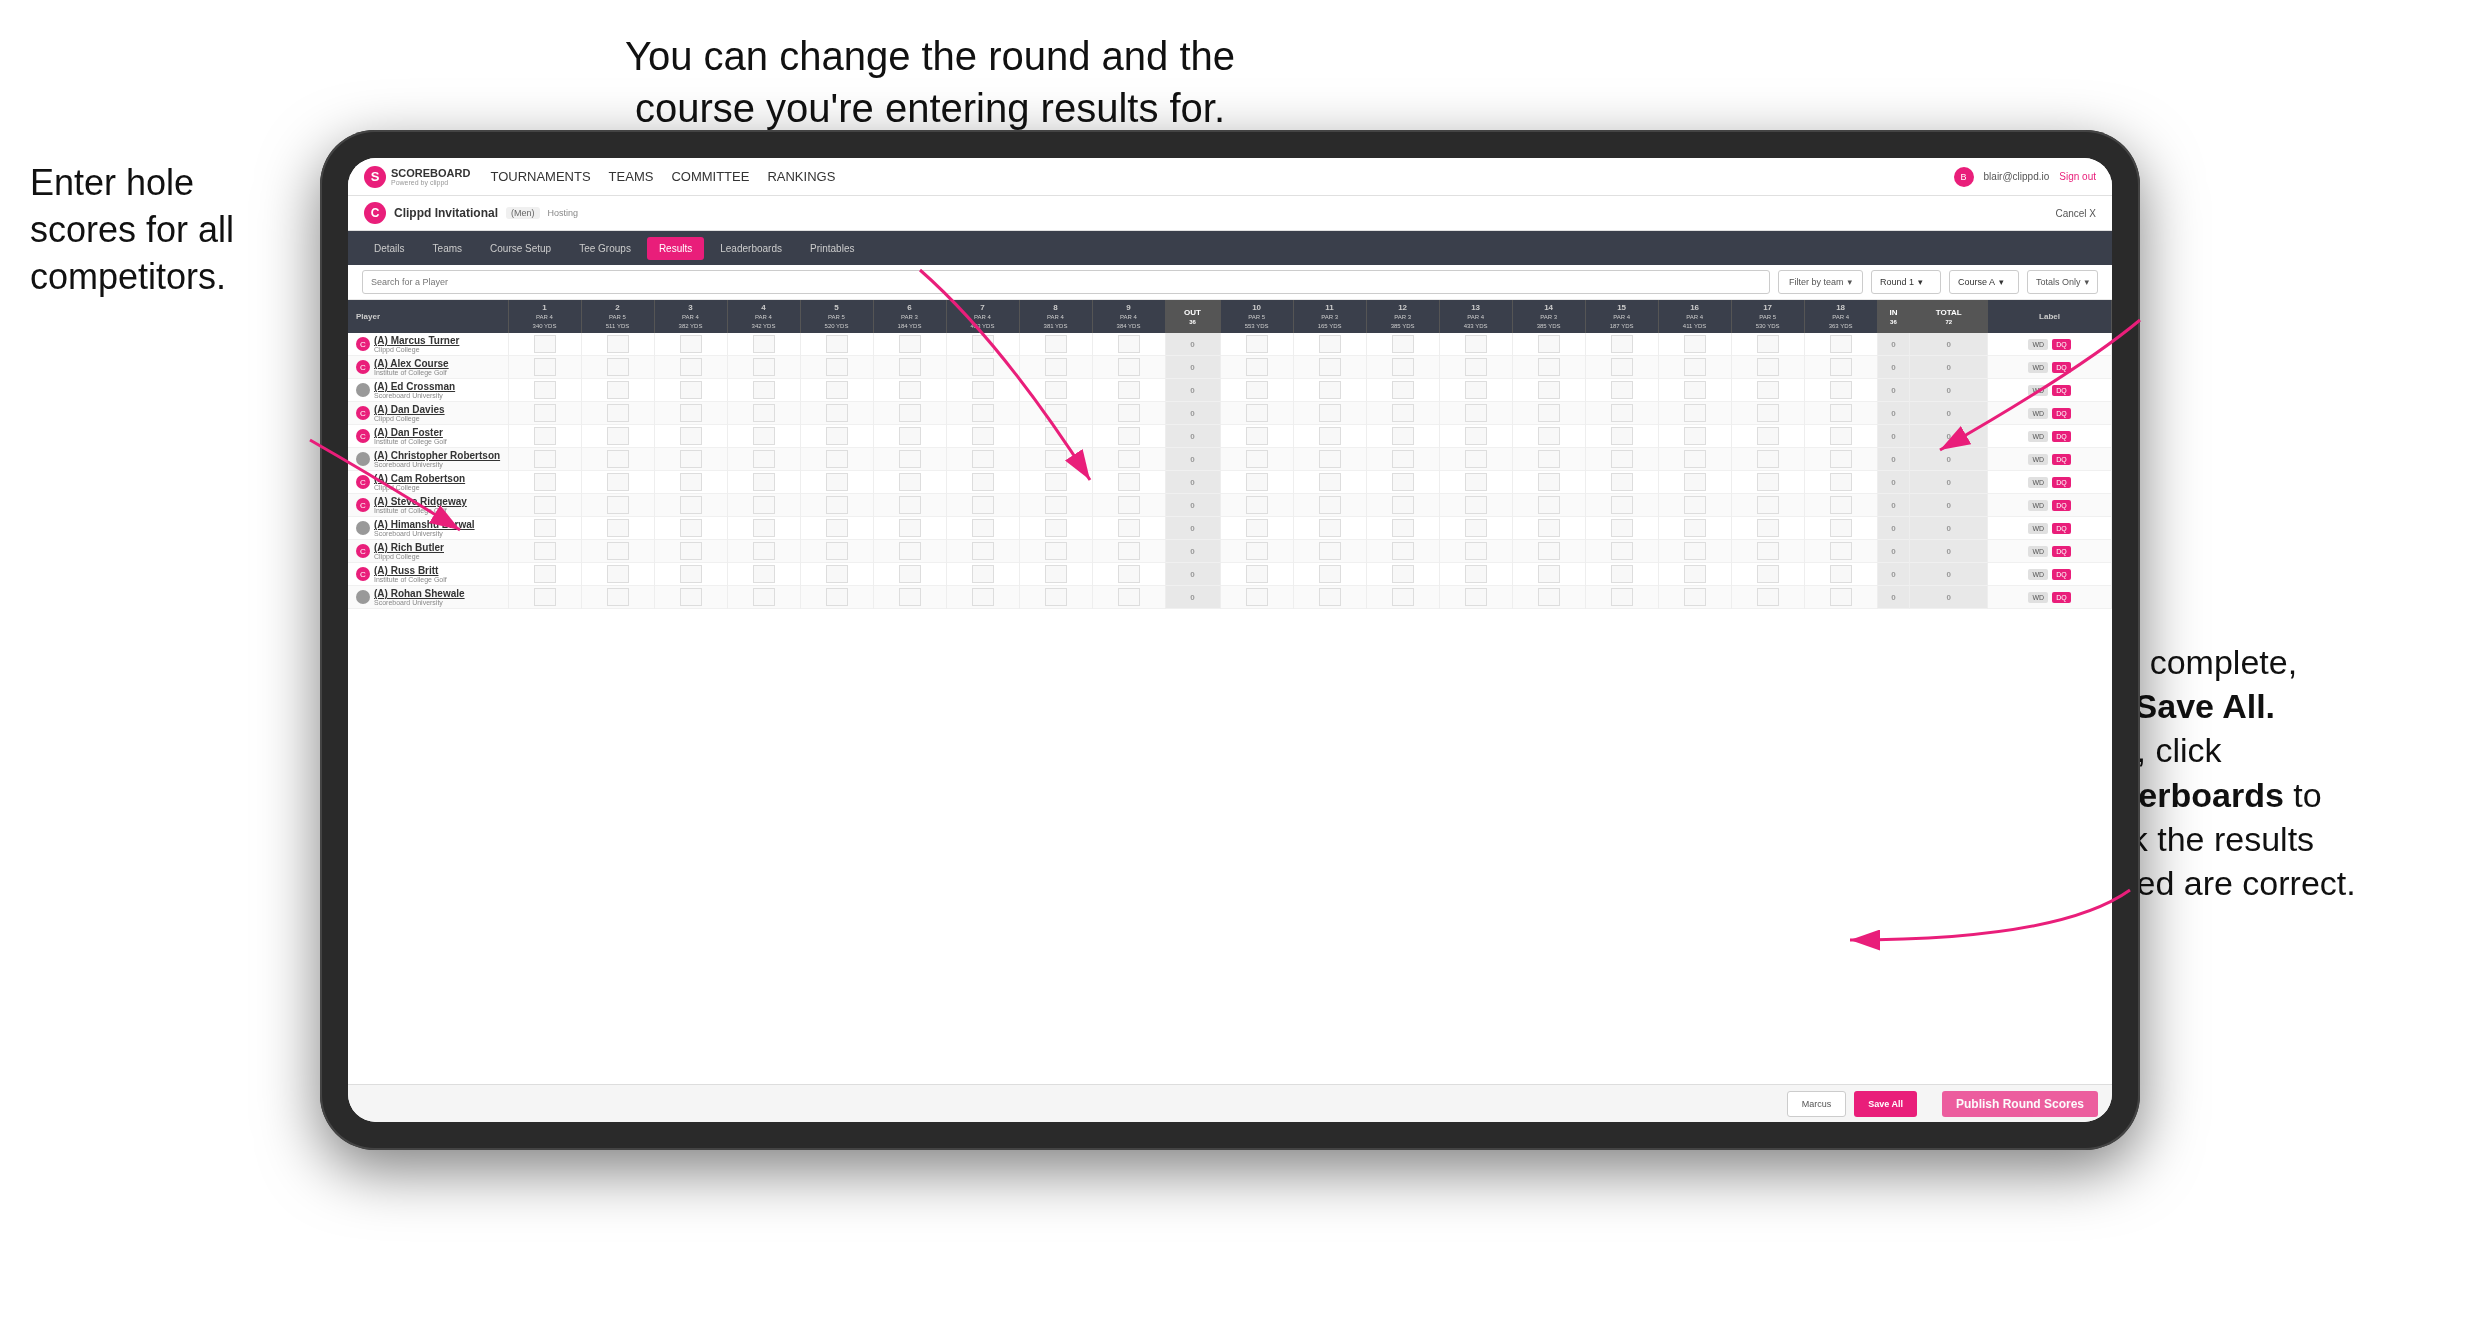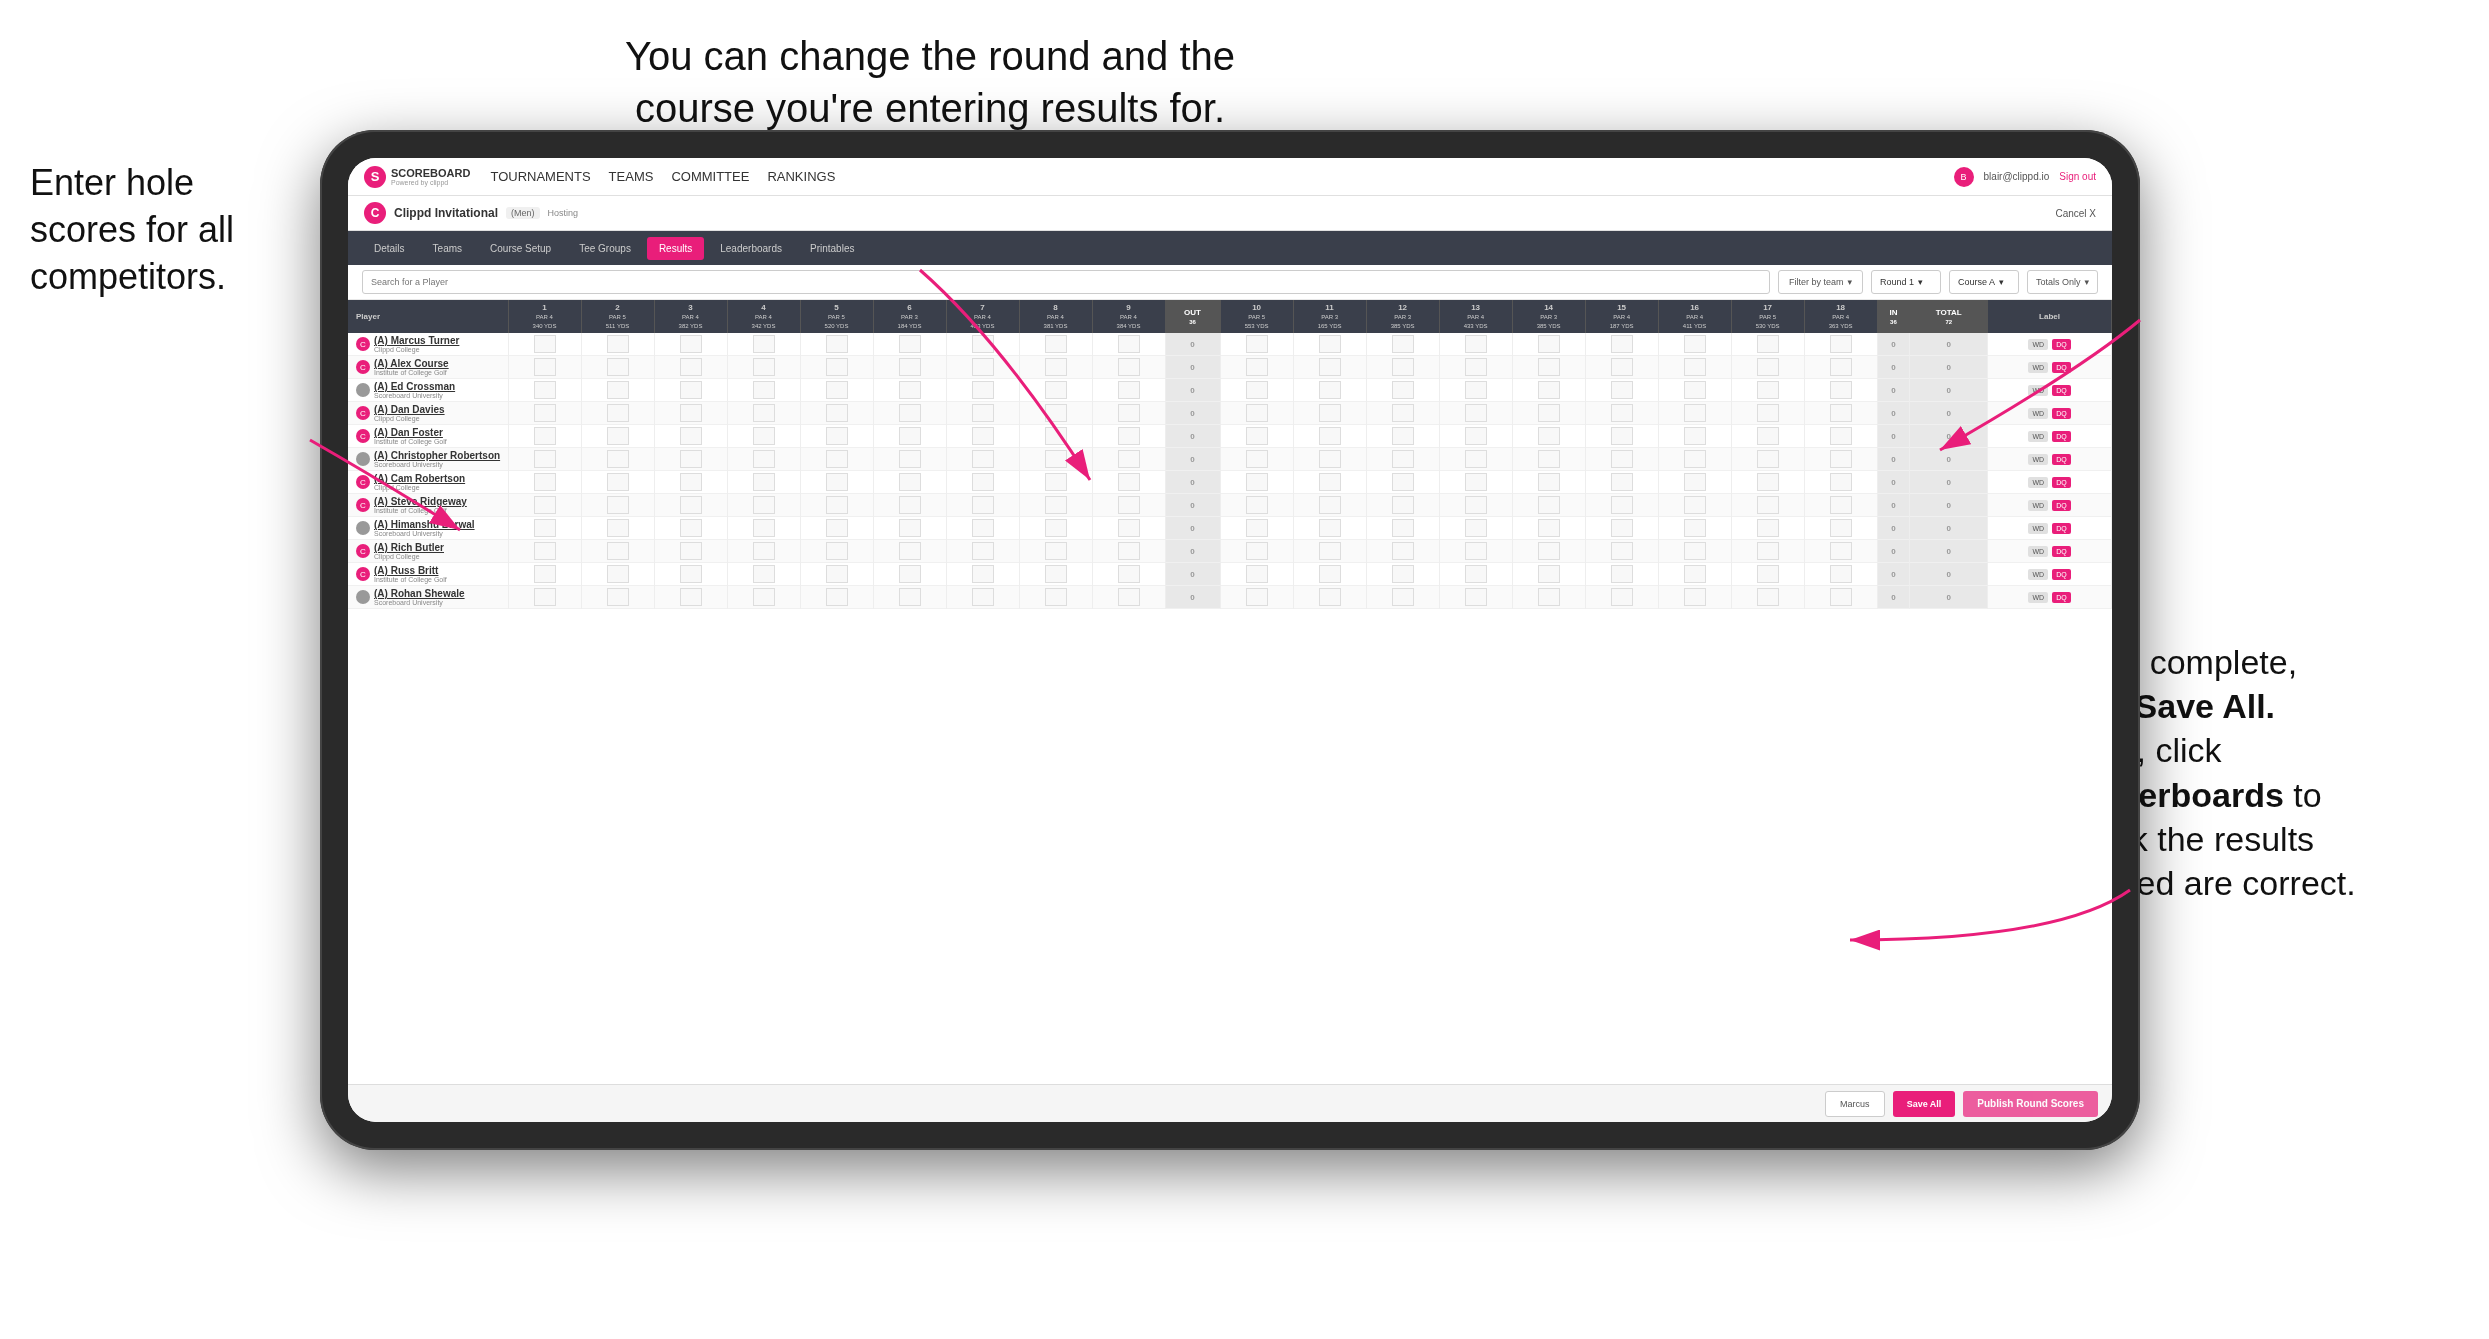--- a/index.html
+++ b/index.html
@@ -475,26 +475,27 @@
       color: white;
       cursor: pointer;
       font-weight: bold;
     }
 
     .publish-btn {
       height: 26px;
       border: none;
       border-radius: 3px;
       background: #e91e7a;
-      font-size: 10px;
+      font-size: 12px;
       padding: 0 14px;
       color: white;
       cursor: pointer;
       font-weight: bold;
       opacity: 0.7;
+      margin-left: 17px;
     }
 
     
     .arrows-overlay {
       position: absolute;
       top: 0;
       left: 0;
       width: 100%;
       height: 100%;
       pointer-events: none;

